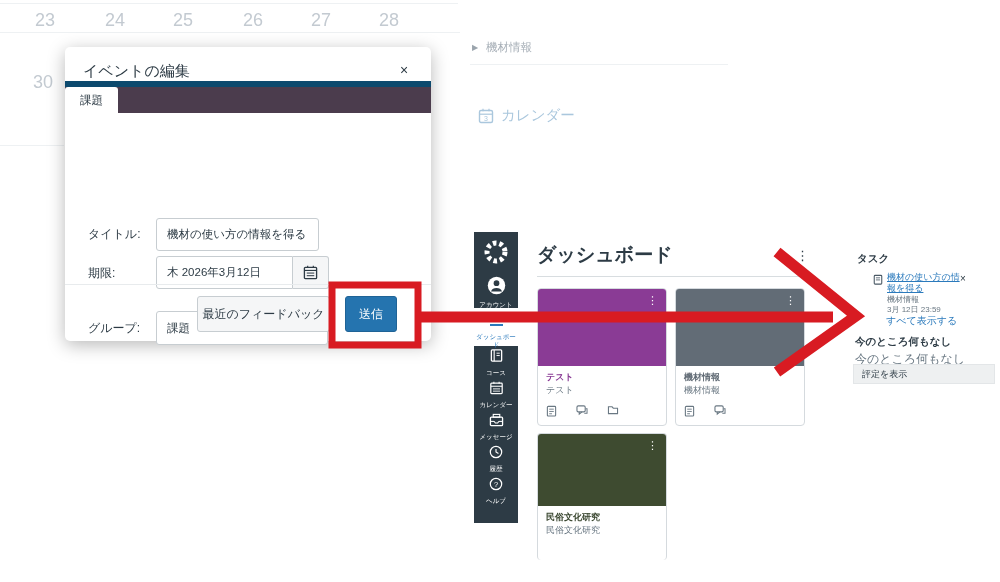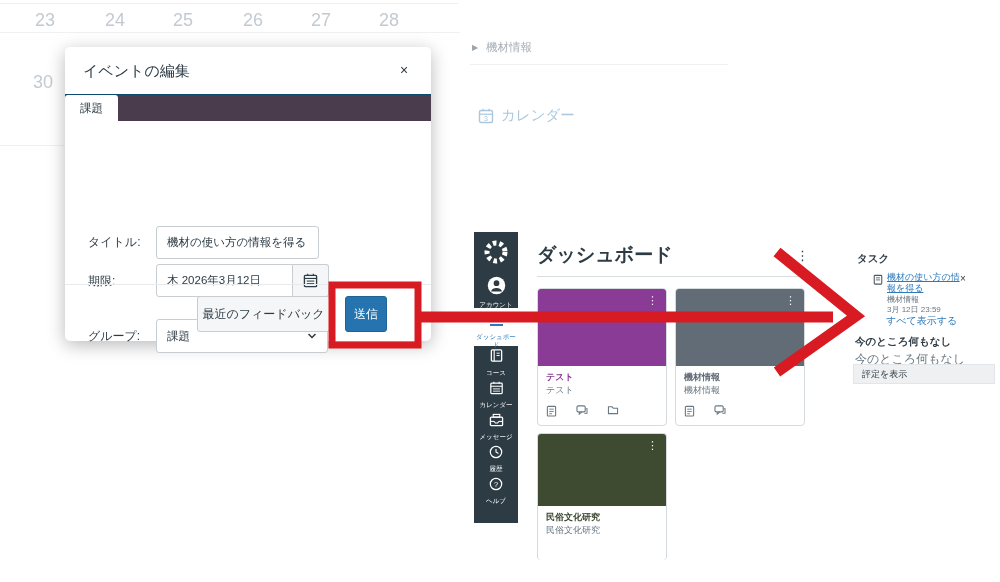--- a/index.html
+++ b/index.html
@@ -10,35 +10,35 @@
   .hline { position:absolute; height:1px; background:#eef1f3; }
   .day-num { position:absolute; font-size:18px; color:#c3cad1; }
   .undated-row { position:absolute; left:470px; top:40px; width:258px; }
   .undated-tri { position:absolute; left:2px; top:3px; font-size:8px; color:#9aa4ac; }
   .undated-label { position:absolute; left:16px; top:0; font-size:11.5px; color:#a8b0b8; }
   .cal-link { position:absolute; left:478px; top:106px; display:flex; align-items:center; gap:7px; color:#aac7dd; }
   .cal-link .txt { font-size:14.5px; }
 
   
   .modal { position:absolute; left:65px; top:47px; width:366px; height:294px; background:#fff; border-radius:5px; box-shadow:0 4px 18px rgba(0,0,0,.28); z-index:3; }
-  .m-head { position:relative; height:48px; border-bottom:1px solid #0c4a6e;padding-left:12px; }
+  .m-head { position:relative; height:40px; border-bottom:6px solid #0c4a6e;padding-left:12px; }
   .m-title { position:absolute; left:18px; top:15px; font-size:15px; font-weight:normal; color:#2d3b45; }
   .m-close { position:absolute; right:16px; top:12px; width:22px; height:22px; border:none; background:transparent; font-size:14px; color:#2d3b45; cursor:pointer; line-height:22px; }
   .m-tabs { position:relative; height:26px; background:#4b3c4d; }
   .m-tab { position:absolute; left:0; top:0; height:26px; padding:0 15px; background:#fff; border-radius:3px 3px 0 0; font-size:11.5px; color:#2d3b45; line-height:26px; }
   .m-row { position:absolute; left:0; width:100%; }
   .m-label { position:absolute; left:23px; font-size:12px; color:#2d3b45; }
   .m-input { position:absolute; border:1px solid #c7cdd1; border-radius:3px; background:#fff; font-size:11.5px; color:#2d3b45; padding:0 10px; font-family:"Liberation Sans", sans-serif; }
   .date-btn { position:absolute; left:228px; top:143px; width:36px; height:33px; background:#f5f6f7; border:1px solid #c7cdd1; border-left:none; border-radius:0 3px 3px 0; color:#2d3b45; display:flex; align-items:center; justify-content:center; cursor:pointer; }
   .m-select { position:absolute; left:91px; top:198px; width:172px; height:34px; border:1px solid #c7cdd1; border-radius:3px; background:#fff; font-size:11.5px; color:#2d3b45; line-height:32px; padding:0 10px; cursor:pointer; }
   .m-select .chev { position:absolute; right:10px; top:12px; color:#2d3b45; }
   .m-footer-line { position:absolute; left:0; top:237px; width:100%; height:1px; background:#e8ebed; }
   .btn { position:absolute; top:249px; height:36px; border-radius:3px; font-size:12px; cursor:pointer; font-family:"Liberation Sans", sans-serif; }
   .btn-secondary { left:132px; width:133px; background:#f5f6f7; border:1px solid #c7cdd1; color:#2d3b45; }
-  .btn-primary { left:280px; width:42px; background:#2574af; border:1px solid #1f6396; color:#fff; }
+  .btn-primary { left:280px; width:52px; background:#2574af; border:1px solid #1f6396; color:#fff; }
 
   
   .dash { position:absolute; left:474px; top:232px; width:526px; height:328px; background:#fff; z-index:2; }
   .side { position:absolute; left:0; top:0; width:44px; height:291px; background:#2d3b45; }
   .side-item { position:relative; width:44px; text-align:center; color:#fff; cursor:pointer; }
   .side-item .lbl { display:block; font-size:6.5px; line-height:8px; margin-top:2px; color:#fff; }
   .side-item.active { background:#fff; }
   .side-item.active .lbl { color:#2b7abc; }
   .side-logo { height:40px; display:flex; align-items:center; justify-content:center; }
   .s-acct { padding-top:4px; height:36px; }

